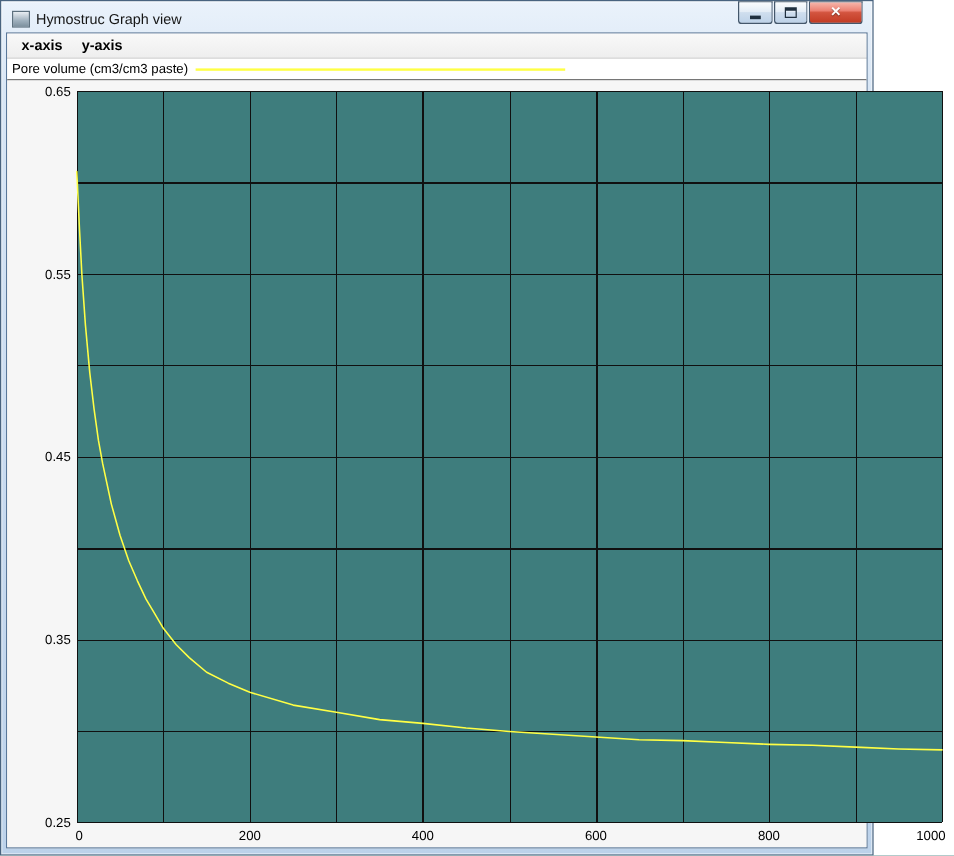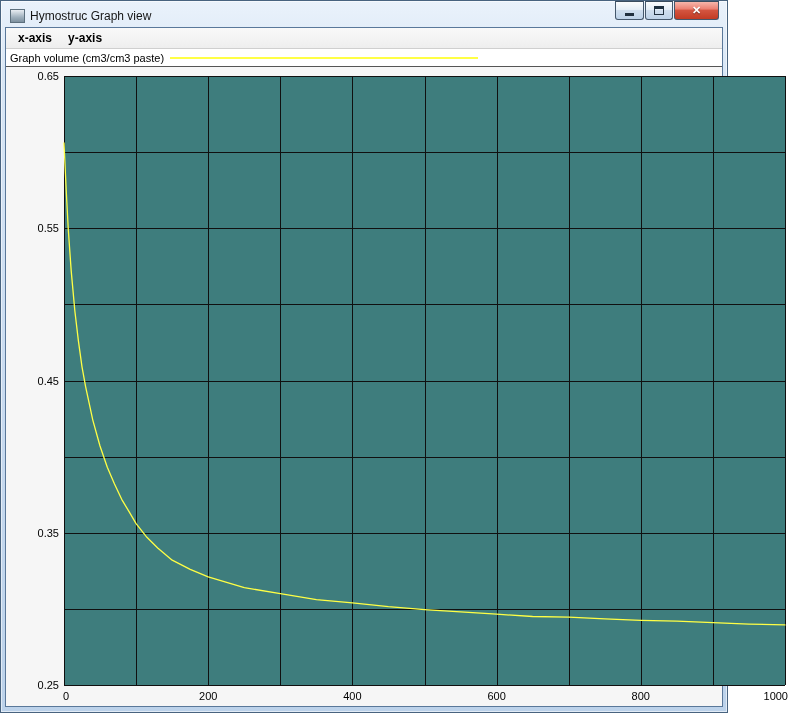--- a/index.html
+++ b/index.html
@@ -81,21 +81,21 @@
     </div>
   </div>
 
   <div class="body">
     <div class="menubar">
       <span class="menu-item">x-axis</span>
       <span class="menu-item">y-axis</span>
     </div>
 
     <div class="legendbar">
-      <span class="legend-label">Graph volume (cm3/cm3 paste)</span>
+      <span class="legend-label">Pore volume (cm3/cm3 paste)</span>
       <span class="legend-line" style="background: rgb(255, 255, 69);"></span>
     </div>
 
     <div class="chart">
       <svg id="chart-svg" xmlns="http://www.w3.org/2000/svg" width="783" height="639" viewBox="0 0 783 639">
           <rect x="58" y="9" width="721" height="609" fill="#3e7d7d" shape-rendering="crispEdges"></rect>
           <line x1="58.5" y1="9" x2="58.5" y2="618" stroke="#101010" stroke-width="1" shape-rendering="crispEdges"></line>
           <line x1="130.5" y1="9" x2="130.5" y2="618" stroke="#101010" stroke-width="1" shape-rendering="crispEdges"></line>
           <line x1="202.5" y1="9" x2="202.5" y2="618" stroke="#101010" stroke-width="1" shape-rendering="crispEdges"></line>
           <line x1="274.5" y1="9" x2="274.5" y2="618" stroke="#101010" stroke-width="1" shape-rendering="crispEdges"></line>

